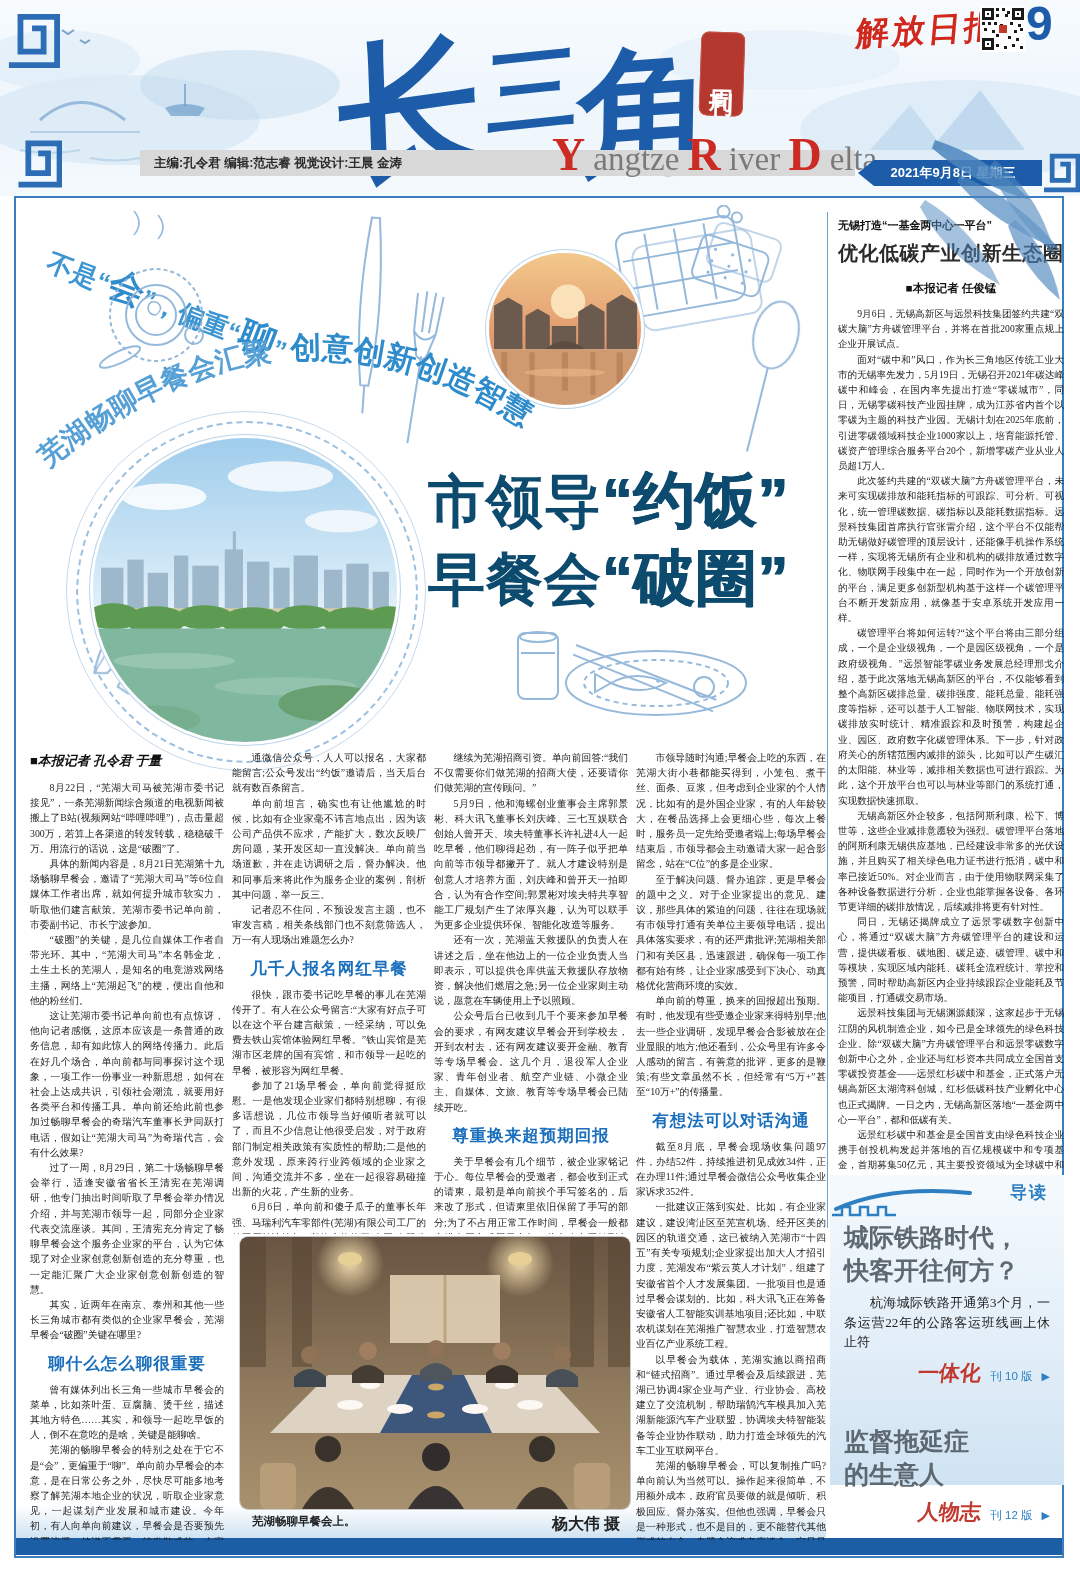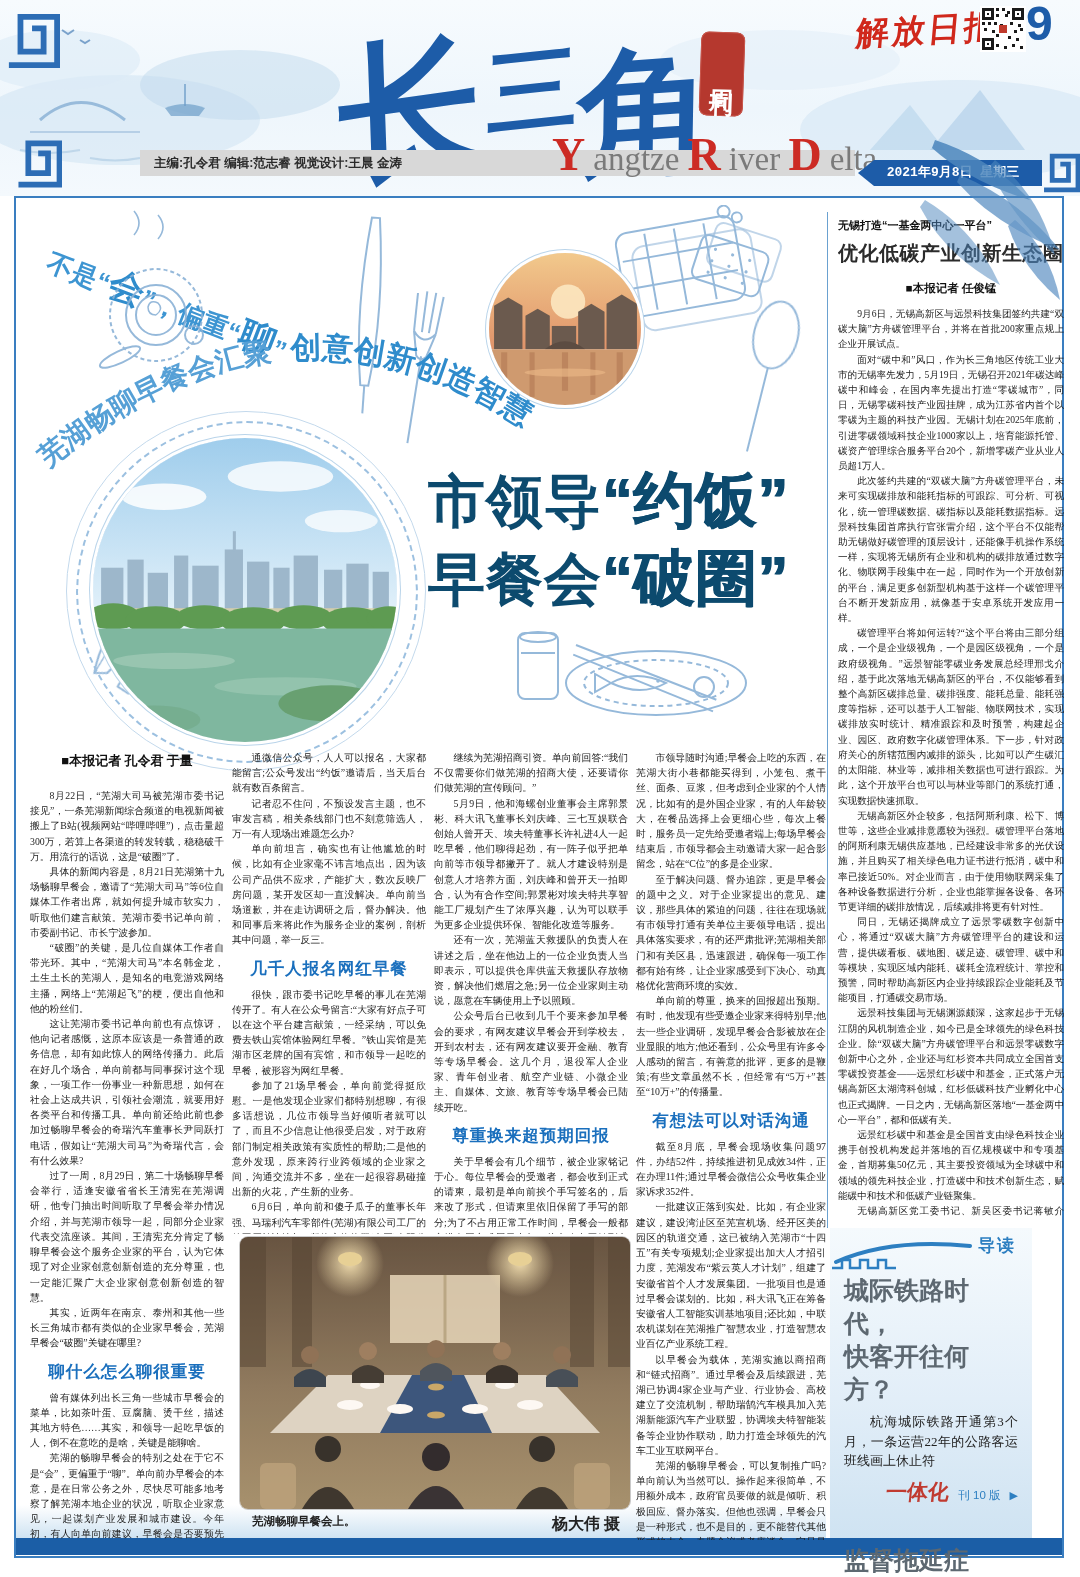--- a/index.html
+++ b/index.html
@@ -24,21 +24,21 @@
   .masthead-en{position:absolute;left:552px;top:128px;white-space:nowrap;font-family:"Liberation Serif",serif;}
   .en-cap{color:#cc2b24;font-size:46px;font-weight:bold;}
   .en-rest{color:#7a7a7a;font-size:33px;margin-left:8px;}
   .brand{position:absolute;left:856px;top:8px;color:#d0281c;font-weight:900;font-size:33px;
          font-family:"DejaVu Serif",serif;transform:rotate(-3deg) skewX(-8deg);letter-spacing:3px;white-space:nowrap;}
   .pageno{position:absolute;left:1026px;top:-4px;color:#1d5ca8;font-weight:900;font-size:48px;
           font-family:"Liberation Sans",sans-serif;}
   .qr{position:absolute;left:980px;top:6px;}
   .date-strip{position:absolute;left:858px;top:160px;width:184px;height:26px;background:#1d5ca8;
               clip-path:polygon(0 50%,16px 0,100% 0,100% 100%,16px 100%);
-              color:#fff;font-family:Liberation Mono, monospace;font-weight:bold;font-size:13px;
+              color:#fff;font-family:Liberation Sans, sans-serif;font-weight:bold;font-size:13px;
               line-height:26px;text-align:center;padding-left:6px;box-sizing:border-box;white-space:nowrap;}
   .orn{position:absolute;}
   
   .frame{position:absolute;left:14px;top:196px;width:1050px;height:1362px;border:2px solid #3a7ec0;box-sizing:border-box;}
   .bottombar{position:absolute;left:16px;top:1538px;width:1046px;height:17px;background:#1b5ea6;}
   .bottomwash{position:absolute;left:16px;top:1505px;width:810px;height:33px;background:linear-gradient(#ffffff,#cfe3f2);}
   .vsep{position:absolute;left:827px;top:212px;width:1px;height:1016px;background:#6aa1d0;}
   
   .slant{position:absolute;left:58px;top:236px;transform:rotate(21deg);transform-origin:left top;
          color:#3d95d2;font-family:"Liberation Sans",sans-serif;font-weight:700;font-size:26px;white-space:nowrap;}
@@ -56,37 +56,37 @@
                  font-family:Liberation Sans, sans-serif;white-space:nowrap;}
   .hh-line{font-size:57px;font-weight:700;line-height:77px;letter-spacing:1px;}
   .hh-strong{font-weight:900;font-size:61px;
              text-shadow:1px 0 0 currentColor,-0.5px 0 0 currentColor;}
   
   .col{position:absolute;top:750px;overflow:hidden;}
   .col1{left:30px;width:194px;height:790px;}
   .col2{left:232px;width:194px;height:484px;}
   .col3{left:434px;width:194px;height:484px;}
   .col4{left:636px;width:190px;height:790px;}
-  .byline-main{text-align:center;font-weight:bold;font-size:13px;margin:2px 0 18px;color:#111;}
+  .byline-main{font-weight:bold;font-size:13px;margin:2px 0 10px;color:#111;font-style:italic;}
   .para{font-size:9.8px;line-height:15.2px;text-align:justify;text-indent:2em;color:#1c1c1c;margin:0;}
   .subhead{color:#1a6fbd;font-weight:bold;font-size:16.5px;text-align:center;margin:10px 0 7px;
            font-family:"Liberation Sans",sans-serif;letter-spacing:1px;}
   .photo{position:absolute;left:240px;top:1237px;width:390px;height:272px;border-radius:8px;overflow:hidden;
          box-shadow:0 0 0 1px #c9c9c9;}
   .caption-l{position:absolute;left:252px;top:1514px;font-size:11.5px;font-weight:bold;color:#222;}
   .caption-r{position:absolute;left:552px;top:1514px;font-size:16px;font-weight:bold;color:#222;}
   
   .side{position:absolute;left:838px;top:218px;width:226px;height:1002px;overflow:hidden;}
   .side-kicker{font-family:"Liberation Sans",sans-serif;font-weight:bold;font-size:11px;color:#111;margin-bottom:7px;}
   .side-headline{font-family:"Liberation Sans",sans-serif;font-weight:bold;font-size:20px;color:#2b2b2b;
                  letter-spacing:0.5px;margin-bottom:14px;white-space:nowrap;}
   .side-byline{text-align:center;font-weight:bold;font-size:11.5px;color:#111;margin-bottom:10px;}
   .side .para{font-size:9.6px;line-height:15.2px;}
   
-  .daodu{position:absolute;left:830px;top:1228px;width:202px;height:310px;
+  .daodu{position:absolute;left:830px;top:1175px;width:234px;height:310px;
          background:linear-gradient(180deg,#f5fafd 0%,#e2eef8 55%,#cfe3f2 100%);
          box-sizing:border-box;padding:8px 14px 0 14px;}
   .daodu-label{position:absolute;right:16px;top:6px;color:#2d7fc1;font-weight:bold;font-size:17px;
                font-family:"Liberation Sans",sans-serif;letter-spacing:2px;}
   .daodu-deco{position:absolute;left:0;top:8px;}
   .daodu-h{font-family:"Liberation Sans",sans-serif;font-weight:bold;color:#5d6871;font-size:25px;
            line-height:33px;white-space:pre-line;}
   .daodu-sum{font-size:13px;line-height:19.5px;text-indent:2em;color:#222;margin-top:6px;text-align:justify;}
   .daodu-tagline{display:flex;justify-content:flex-end;align-items:baseline;gap:9px;margin-top:7px;}
   .daodu-tag{color:#c03a30;font-weight:900;font-size:21px;font-family:"DejaVu Serif",serif;
@@ -396,22 +396,22 @@
         <p class="para">过了一周，8月29日，第二十场畅聊早餐会举行，适逢安徽省省长王清宪在芜湖调研，他专门抽出时间听取了早餐会举办情况介绍，并与芜湖市领导一起，同部分企业家代表交流座谈。其间，王清宪充分肯定了畅聊早餐会这个服务企业家的平台，认为它体现了对企业家创意创新创造的充分尊重，也一定能汇聚广大企业家创意创新创造的智慧。</p>
         <p class="para">其实，近两年在南京、泰州和其他一些长三角城市都有类似的企业家早餐会，芜湖早餐会“破圈”关键在哪里?</p>
         <div class="subhead">聊什么怎么聊很重要</div>
         <p class="para">曾有媒体列出长三角一些城市早餐会的菜单，比如茶叶蛋、豆腐脑、烫干丝，描述其地方特色……其实，和领导一起吃早饭的人，倒不在意吃的是啥，关键是能聊啥。</p>
         <p class="para">芜湖的畅聊早餐会的特别之处在于它不是“会”，更偏重于“聊”。单向前办早餐会的本意，是在日常公务之外，尽快尽可能多地考察了解芜湖本地企业的状况，听取企业家意见，一起谋划产业发展和城市建设。今年初，有人向单向前建议，早餐会是否要预先设置议题。他说不需要，纯发散式的，大家想说什么就说什么。他认为最好的沟通状态，应该是轻松的，大家吃了早饭，喝茶呷咖啡，像朋友一样聊闲天吹吹牛就行。不设主持人，大家都不准备讲稿，工作人员基本都不在场，也不喊电视摄像记者。</p>
       </div>
   </div>
   <div class="col col2">
     <div>
         <p class="para">通微信公众号，人人可以报名，大家都能留言;公众号发出“约饭”邀请后，当天后台就有数百条留言。</p>
+        <p class="para">单向前坦言，确实也有让他尴尬的时候，比如有企业家毫不讳言地点出，因为该公司产品供不应求，产能扩大，数次反映厂房问题，某开发区却一直没解决。单向前当场道歉，并在走访调研之后，督办解决。他和同事后来将此作为服务企业的案例，剖析其中问题，举一反三。</p>
         <p class="para">记者忍不住问，不预设发言主题，也不审发言稿，相关条线部门也不刻意筛选人，万一有人现场出难题怎么办?</p>
-        <p class="para">单向前坦言，确实也有让他尴尬的时候，比如有企业家毫不讳言地点出，因为该公司产品供不应求，产能扩大，数次反映厂房问题，某开发区却一直没解决。单向前当场道歉，并在走访调研之后，督办解决。他和同事后来将此作为服务企业的案例，剖析其中问题，举一反三。</p>
         <div class="subhead">几千人报名网红早餐</div>
         <p class="para">很快，跟市委书记吃早餐的事儿在芜湖传开了。有人在公众号留言:“大家有好点子可以在这个平台建言献策，一经采纳，可以免费去铁山宾馆体验网红早餐。”铁山宾馆是芜湖市区老牌的国有宾馆，和市领导一起吃的早餐，被形容为网红早餐。</p>
         <p class="para">参加了21场早餐会，单向前觉得挺欣慰。一是他发现企业家们都特别想聊，有很多话想说，几位市领导当好倾听者就可以了，而且不少信息让他很受启发，对于政府部门制定相关政策有实质性的帮助;二是他的意外发现，原来跨行业跨领域的企业家之间，沟通交流并不多，坐在一起很容易碰撞出新的火花，产生新的业务。</p>
         <p class="para">6月6日，单向前和傻子瓜子的董事长年强、马瑞利汽车零部件(芜湖)有限公司工厂的德国厂长迪特尔、凯络文换热器(中国)有限公司的英国总经理英杰、海螺川崎工程有限公司日本总经理根本雅章，坐在一起吃早饭，有的外国人汉语很溜，有的外国人虽然要借助翻译，但认真表达了喜欢在芜湖的长江边跑步锻炼;64岁的迪特尔还提了要求，他希望退休后，能够</p>
       </div>
   </div>
   <div class="col col3">
     <div>
         <p class="para">继续为芜湖招商引资。单向前回答:“我们不仅需要你们做芜湖的招商大使，还要请你们做芜湖的宣传顾问。”</p>
         <p class="para">5月9日，他和海螺创业董事会主席郭景彬、科大讯飞董事长刘庆峰、三七互娱联合创始人曾开天、埃夫特董事长许礼进4人一起吃早餐，他们聊得起劲，有一阵子似乎把单向前等市领导都撇开了。就人才建设特别是创意人才培养方面，刘庆峰和曾开天一拍即合，认为有合作空间;郭景彬对埃夫特共享智能工厂规划产生了浓厚兴趣，认为可以联手为更多企业提供环保、智能化改造等服务。</p>

